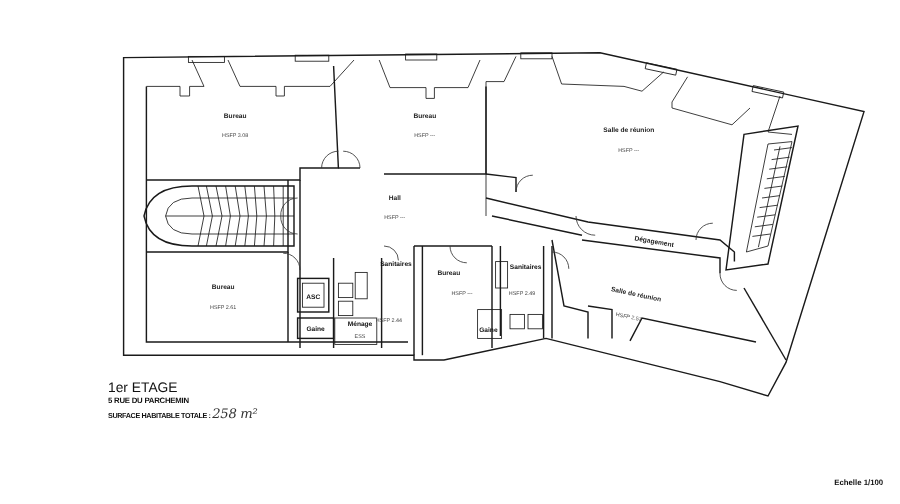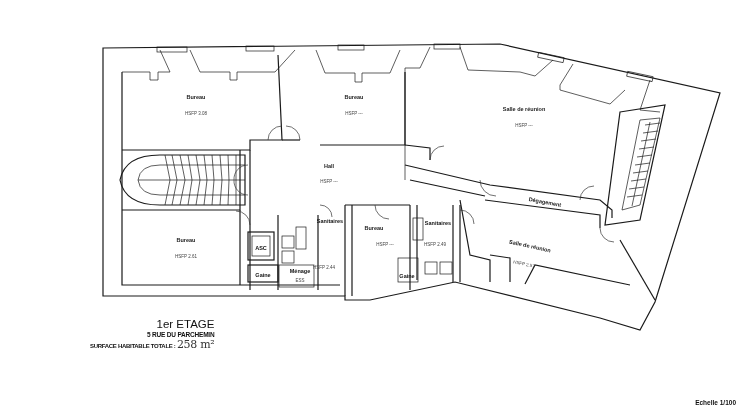--- a/index.html
+++ b/index.html
@@ -4,25 +4,25 @@
   <style>
     html, body { margin:0; padding:0; background:#ffffff; }
     body { width:750px; height:420px; position:relative; overflow:hidden; font-family:"Liberation Sans", sans-serif; }
     #plan { position:absolute; left:0; top:0; width:750px; height:420px; }
     .wall { fill:none; stroke:#1a1a1a; stroke-width:1.2; stroke-linejoin:miter; }
     .thin { fill:none; stroke:#1a1a1a; stroke-width:0.7; }
     .door { fill:none; stroke:#333; stroke-width:0.7; }
     .room-label { position:absolute; font-size:5.5px; color:#222; transform:translate(-50%,-50%); white-space:nowrap; font-weight:bold; }
     .room-area { position:absolute; font-size:4.5px; color:#444; transform:translate(-50%,-50%); white-space:nowrap; }
     .small-label { position:absolute; font-size:5.5px; color:#111; transform:translate(-50%,-50%); white-space:nowrap; font-weight:bold; }
-    .title-block { position:absolute; left:90px; top:318px; color:#111;text-align:right; }
+    .title-block { position:absolute; left:90px; top:318px; color:#111; }
     .title-block .t1 { font-size:11.5px; line-height:12px; }
     .title-block .t2 { font-size:6.5px; font-weight:bold; line-height:10px; letter-spacing:-0.2px; }
     .title-block .t3 { font-size:6px; font-weight:bold; line-height:9px; letter-spacing:-0.3px; }
-    .title-block .hand { font-family:"DejaVu Serif", serif; font-size:11px; font-weight:normal; color:#333; }
+    .title-block .hand { font-family:"DejaVu Serif", serif; font-style:italic; font-size:11px; font-weight:normal; color:#333; }
     .scale { position:absolute; right:14px; top:399px; font-size:6.5px; font-weight:bold; color:#111; }
   </style>
 </head>
 <body>
 
 <svg id="plan" viewBox="0 0 750 420" xmlns="http://www.w3.org/2000/svg">
 
   <g>
     <path class="wall" d="M103,48 L500,44 L720,93 L655,302 L640,330 L600,318 L455,282 L370,300 L345,300 L345,296 L103,296 Z"></path>
     <path class="wall" d="M122,72 L122,285 L340,285"></path>

